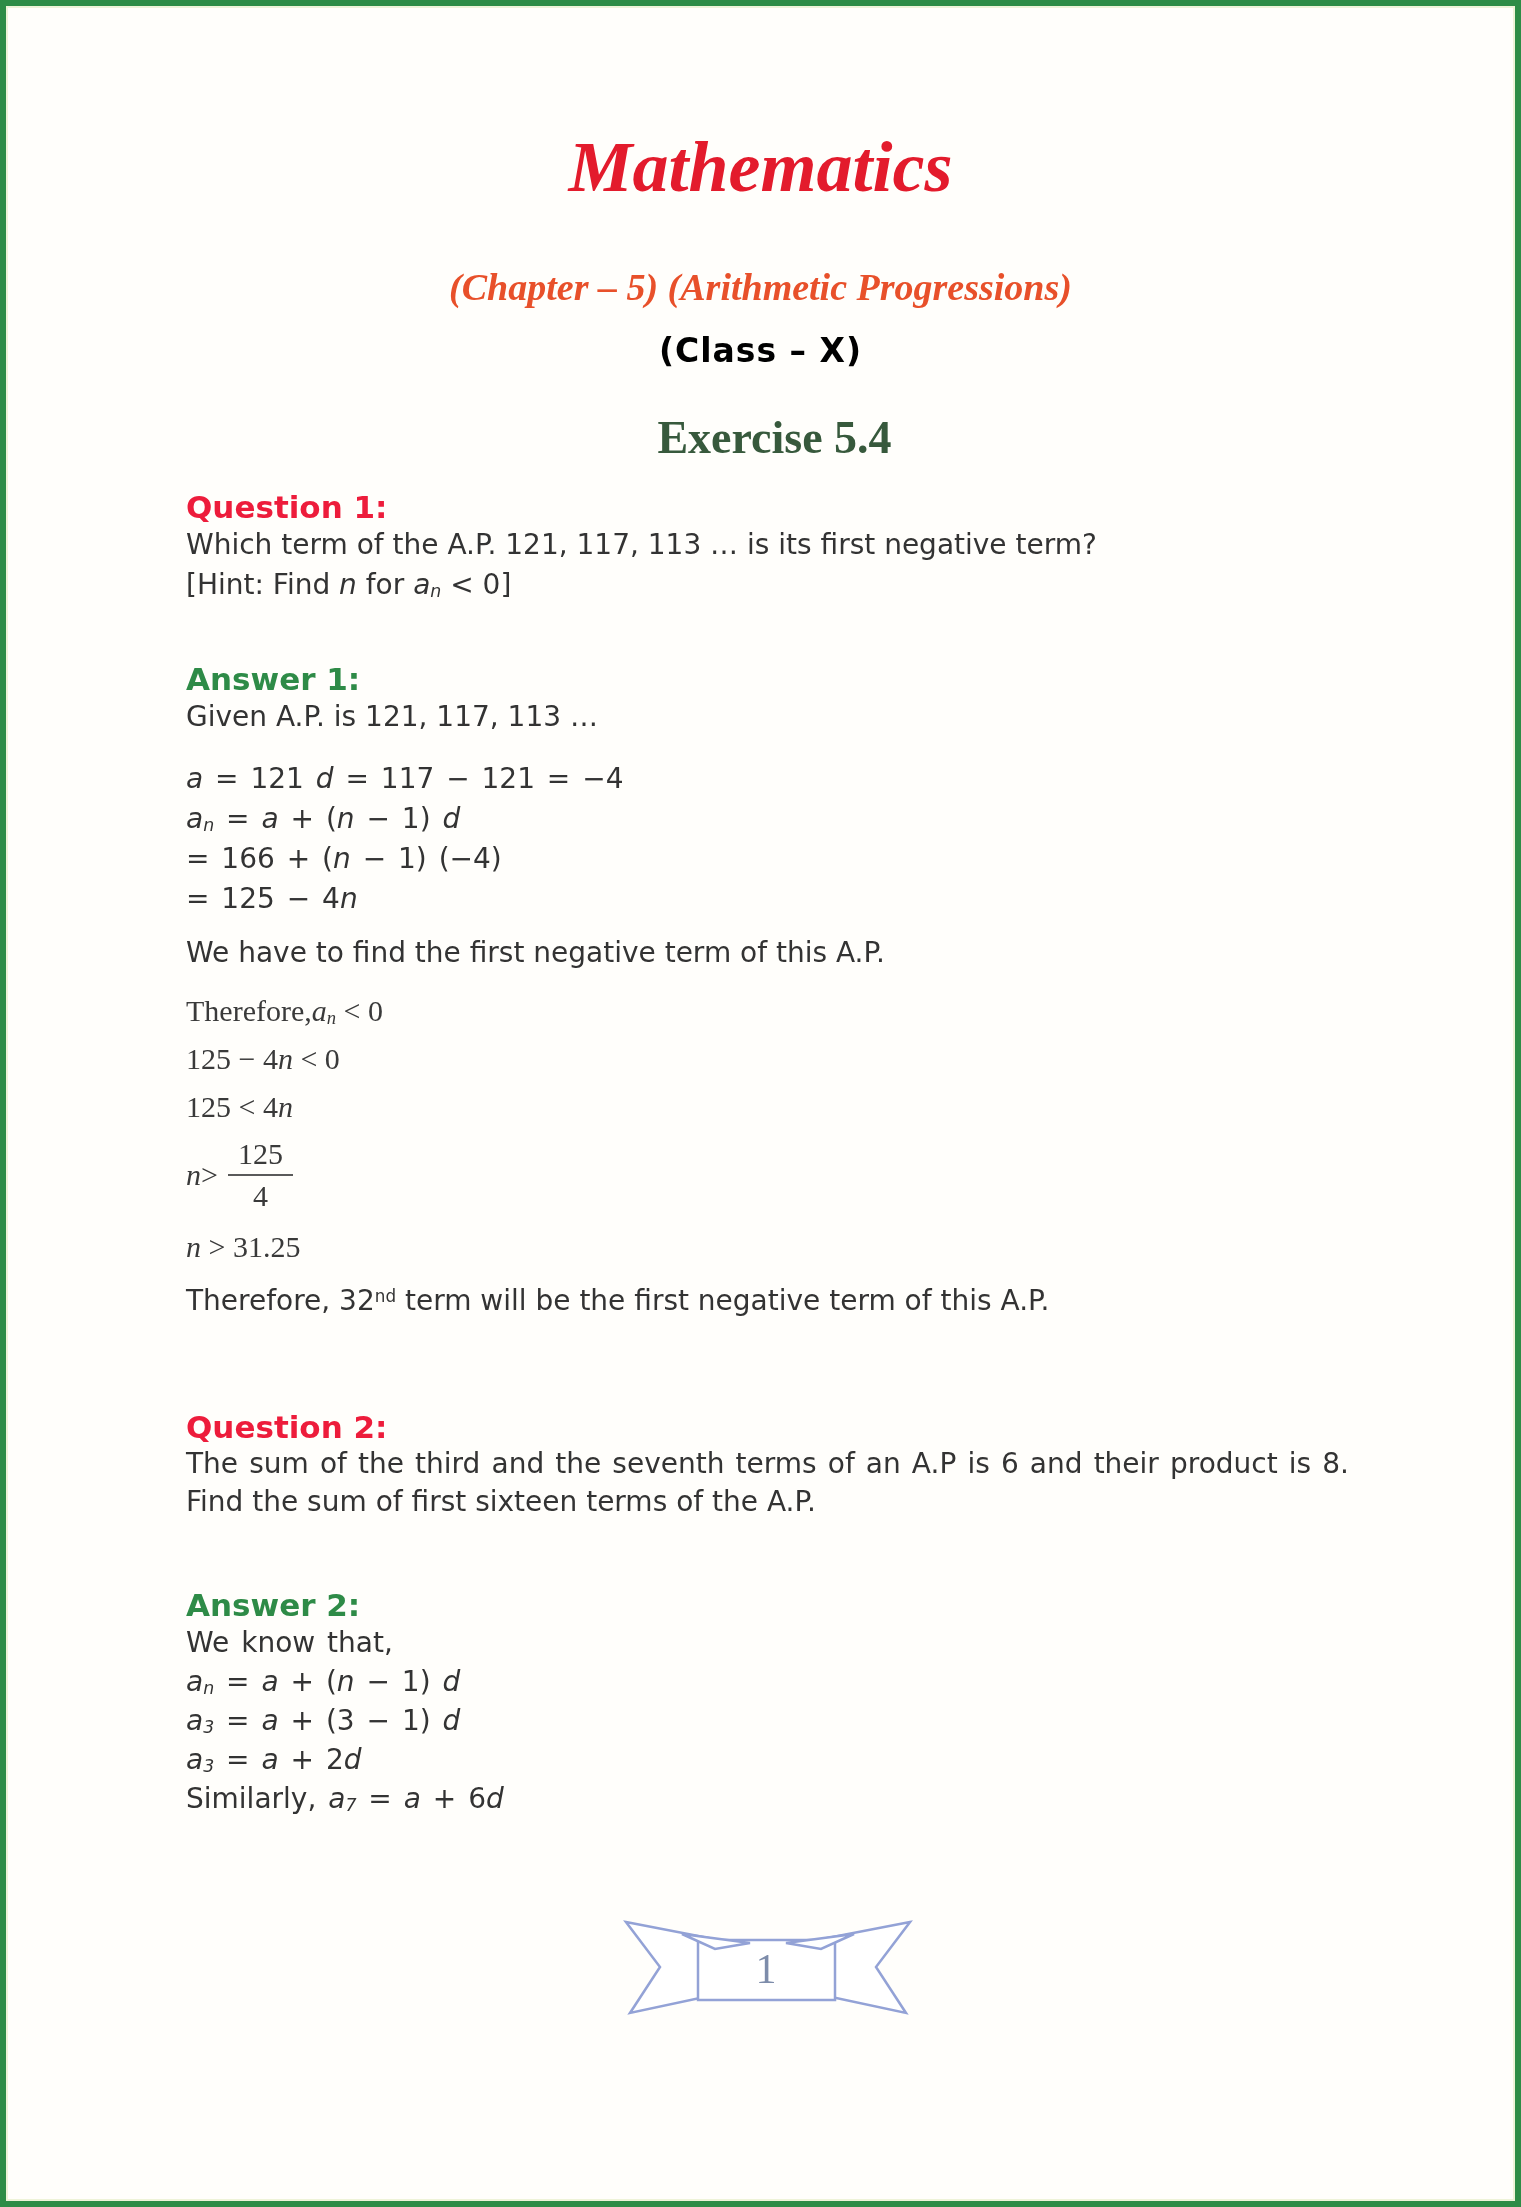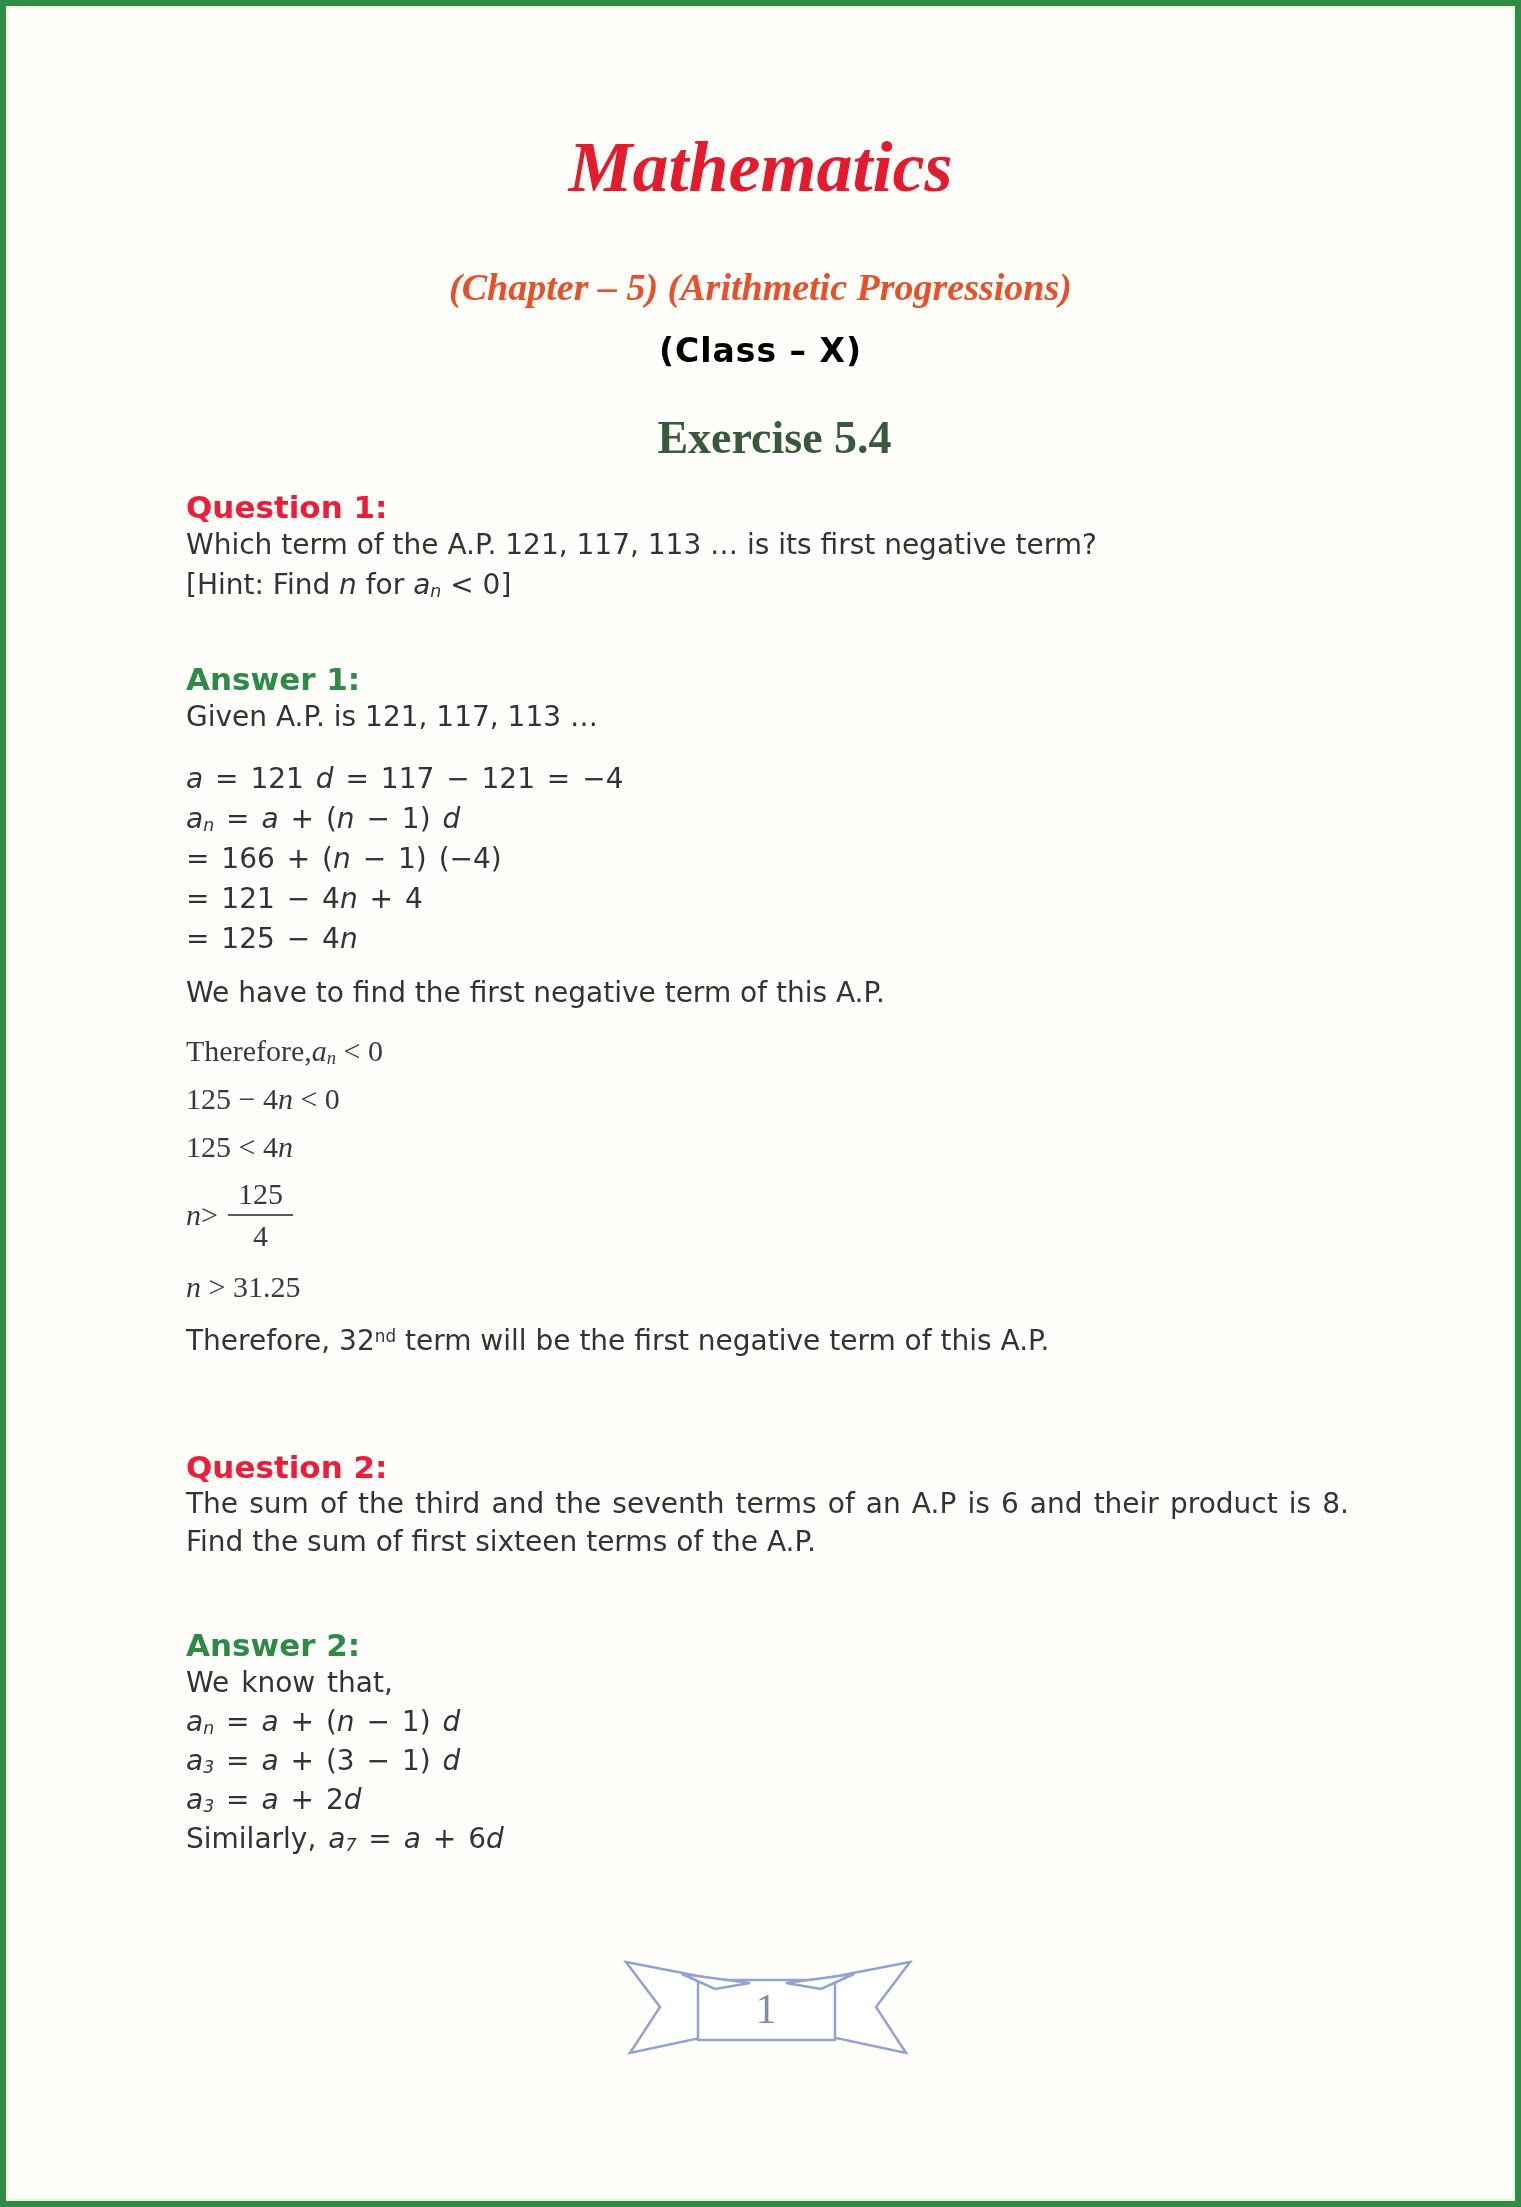--- a/index.html
+++ b/index.html
@@ -98,21 +98,20 @@
       <p class="bodyline">Which term of the A.P. 121, 117, 113 … is its first negative term?</p>
       <p class="bodyline"><span>[Hint: Find </span><span class="iv">n</span><span> for </span><span class="iv">a</span><sub class="msub">n</sub><span> &lt; 0]</span></p>
 
       <h2 class="ahead mt-a1">Answer 1:</h2>
       <p class="bodyline">Given A.P. is 121, 117, 113 …</p>
 
       <div class="mathblock">
         <div class="math"><span class="iv">a</span><span> = 121 </span><span class="iv">d</span><span> = 117 − 121 = −4</span></div>
         <div class="math"><span class="iv">a</span><sub class="msub">n</sub><span> = </span><span class="iv">a</span><span> + (</span><span class="iv">n</span><span> − 1) </span><span class="iv">d</span></div>
         <div class="math"><span>= 166 + (</span><span class="iv">n</span><span> − 1) (−4)</span></div>
-        <div class="math"><span>= 121 − 4</span><span class="iv">n</span><span> + 4</span></div>
         <div class="math"><span>= 125 − 4</span><span class="iv">n</span></div>
       </div>
 
       <p class="bodyline findline">We have to find the first negative term of this A.P.</p>
 
       <div class="serifblock">
         <div class="serifline"><span>Therefore,</span><span class="iv">a</span><sub class="msub">n</sub><span> &lt; 0</span></div>
         <div class="serifline"><span>125 − 4</span><span class="iv">n</span><span> &lt; 0</span></div>
         <div class="serifline"><span>125 &lt; 4</span><span class="iv">n</span></div>
       </div>

